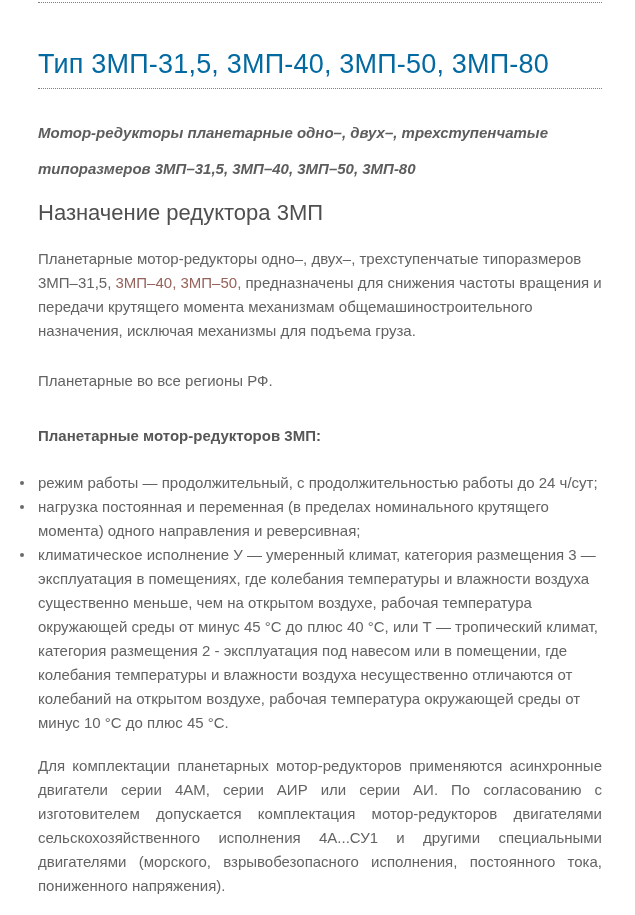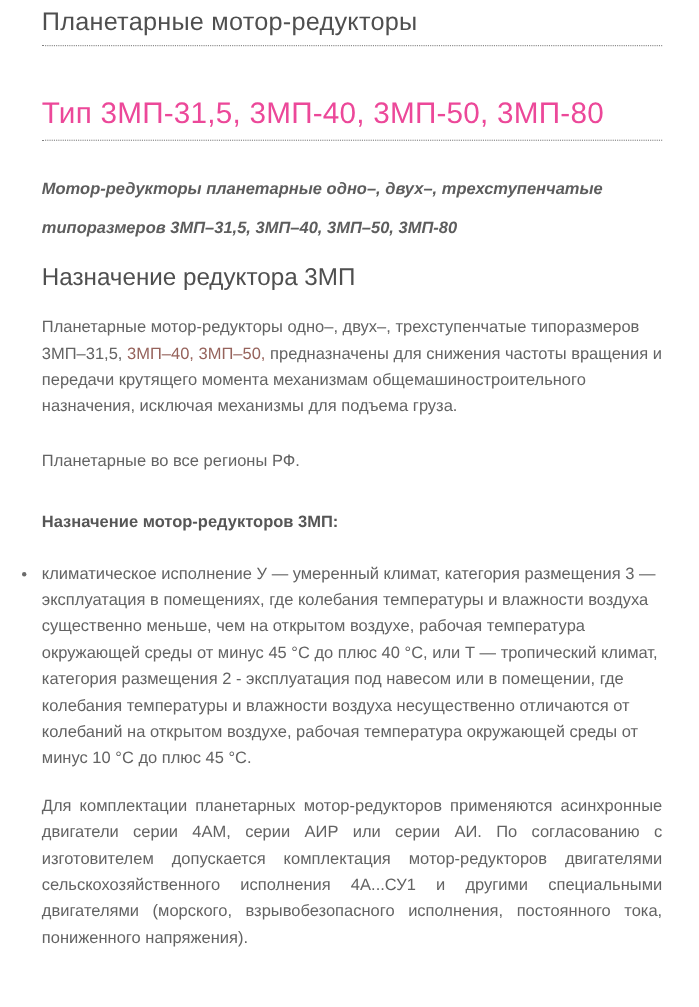--- a/index.html
+++ b/index.html
@@ -28,21 +28,21 @@
   .rule {
     height: 0;
     border-top: 1px dotted #7f7f7f;
   }
   h2.type-heading {
     margin: 0;
     padding: 44px 0 7px 0;
     font-size: 27px;
     line-height: 34px;
     font-weight: 400;
-    color: #ec4899;
+    color: #0369a1;
     letter-spacing: 0.2px;
   }
   p.lead {
     margin: 26px 0 0 0;
     font-size: 15px;
     line-height: 36px;
     font-weight: 700;
     font-style: italic;
     color: #5d5d5d;
   }
@@ -97,37 +97,38 @@
   p.final {
     margin: 19px 0 0 0;
     text-align: justify;
   }
 </style>
 </head>
 <body>
 
 <div class="page">
 
-  <h1 class="page-title">Планетарные мотор-редукторы</h1>
 
   <div class="rule"></div>
 
   <h2 class="type-heading">Тип 3МП-31,5, 3МП-40, 3МП-50, 3МП-80</h2>
 
   <div class="rule"></div>
 
   <p class="lead">Мотор-редукторы планетарные одно–, двух–, трехступенчатые типоразмеров 3МП–31,5, 3МП–40, 3МП–50, 3МП-80</p>
 
   <h3 class="section-heading">Назначение редуктора 3МП</h3>
 
   <p class="body-text"><span>Планетарные мотор-редукторы одно–, двух–, трехступенчатые типоразмеров 3МП–31,5, </span><span class="hl">3МП–40,</span><span> </span><span class="hl">3МП–50,</span><span> предназначены для снижения частоты вращения и передачи крутящего момента механизмам общемашиностроительного назначения, исключая механизмы для подъема груза.</span></p>
 
   <p class="body-text supply">Планетарные во все регионы РФ.</p>
 
-  <p class="body-text app-heading">Назначение мотор-редукторов 3МП:</p>
+  <p class="body-text app-heading">Планетарные мотор-редукторов 3МП:</p>
 
   <ul class="props">
+    <li>режим работы — продолжительный, с продолжительностью работы до 24 ч/сут;</li>
+    <li>нагрузка постоянная и переменная (в пределах номинального крутящего момента) одного направления и реверсивная;</li>
     <li>климатическое исполнение У — умеренный климат, категория размещения 3 — эксплуатация в помещениях, где колебания температуры и влажности воздуха существенно меньше, чем на открытом воздухе, рабочая температура окружающей среды от минус 45 °С до плюс 40 °С, или Т — тропический климат, категория размещения 2 - эксплуатация под навесом или в помещении, где колебания температуры и влажности воздуха несущественно отличаются от колебаний на открытом воздухе, рабочая температура окружающей среды от минус 10 °С до плюс 45 °С.</li>
   </ul>
 
   <p class="body-text final">Для комплектации планетарных мотор-редукторов применяются асинхронные двигатели серии 4АМ, серии АИР или серии АИ. По согласованию с изготовителем допускается комплектация мотор-редукторов двигателями сельскохозяйственного исполнения 4А...СУ1 и другими специальными двигателями (морского, взрывобезопасного исполнения, постоянного тока, пониженного напряжения).</p>
 
 </div>
 
 </body></html>

